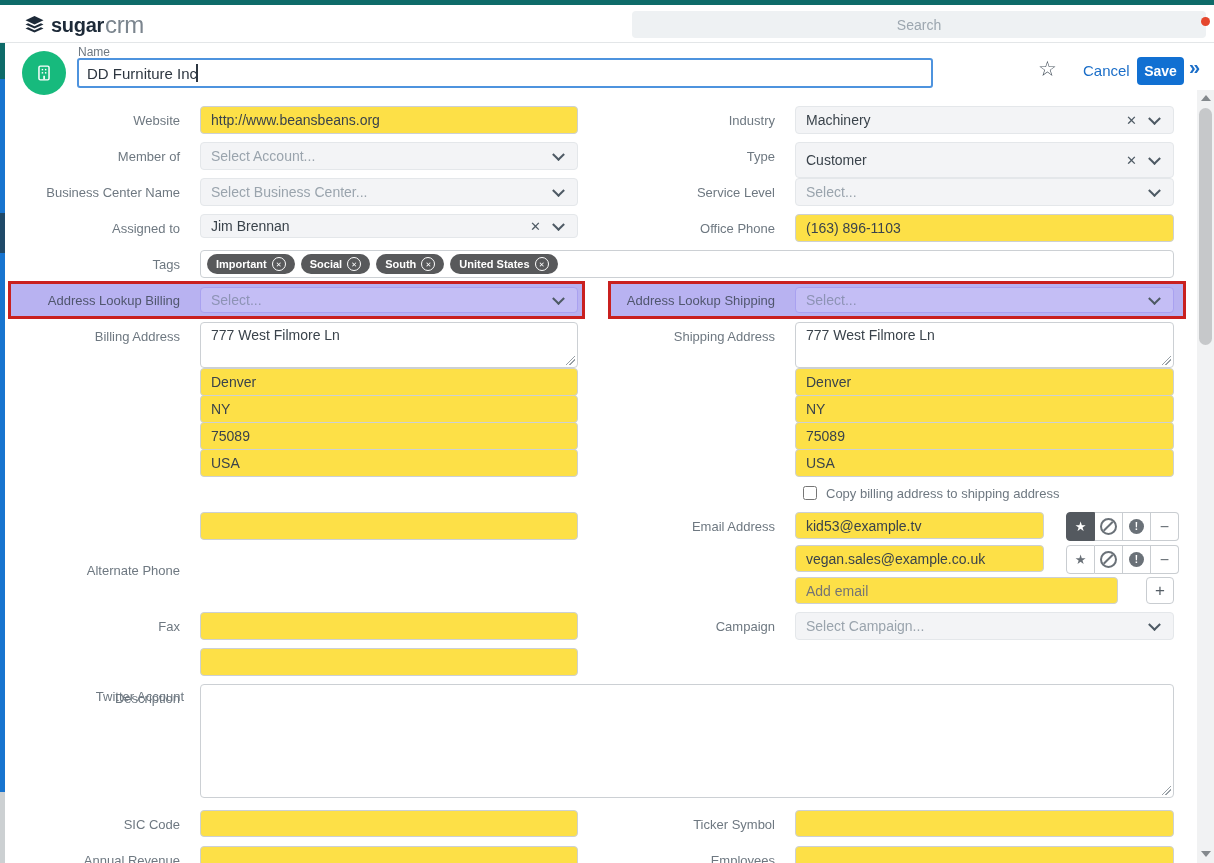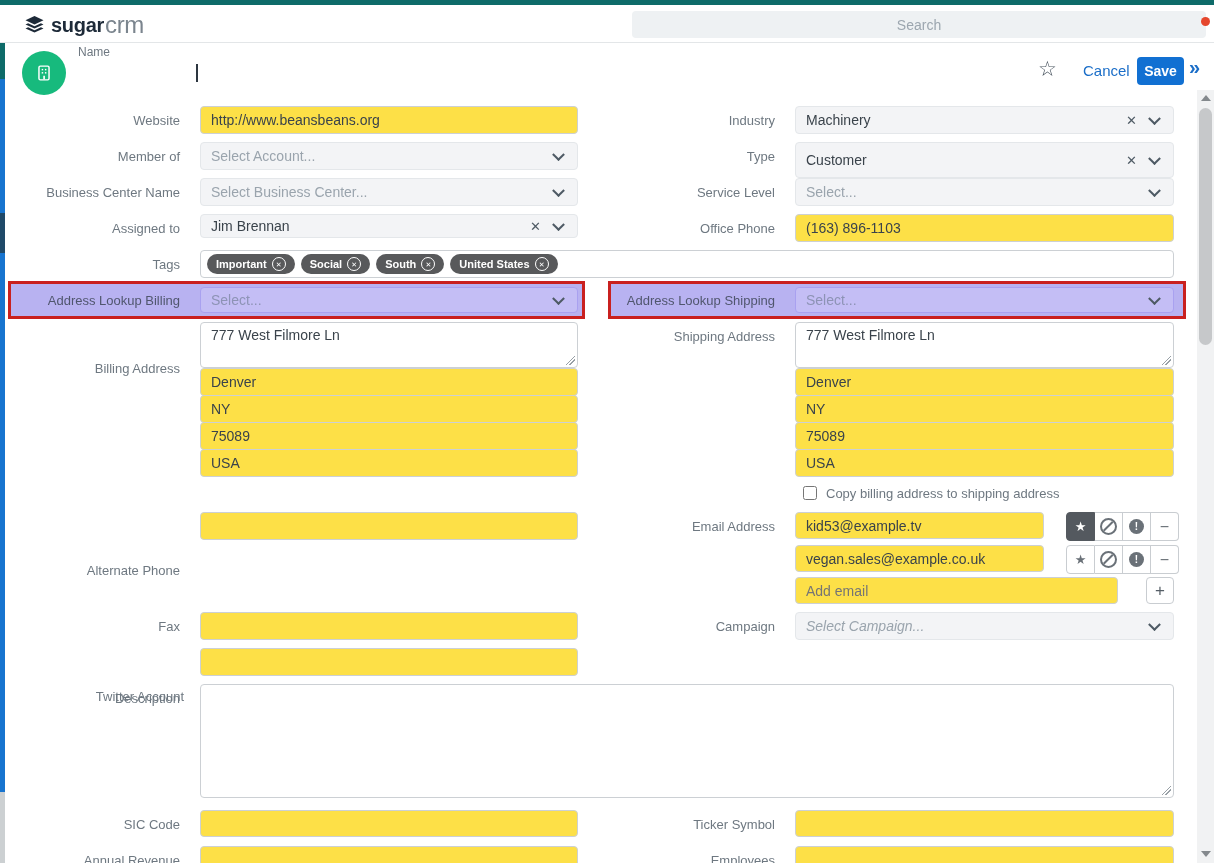--- a/index.html
+++ b/index.html
@@ -103,20 +103,21 @@
           <rect x="6.5" y="4.5" width="11" height="15" rx="1.5"></rect>
           <rect x="9.5" y="7.5" width="1.6" height="1.6" fill="#fff" stroke="none"></rect>
           <rect x="13" y="7.5" width="1.6" height="1.6" fill="#fff" stroke="none"></rect>
           <rect x="9.5" y="11" width="1.6" height="1.6" fill="#fff" stroke="none"></rect>
           <rect x="13" y="11" width="1.6" height="1.6" fill="#fff" stroke="none"></rect>
           <rect x="11.2" y="15" width="1.8" height="4" fill="#fff" stroke="none"></rect>
         </svg>
     </span>
   </div>
   <div class="abs namelabel">Name</div>
+  <input class="abs nameinput" value="DD Furniture Inc" style="">
   <div class="abs caret"></div>
   <div class="abs favstar">☆</div>
   <div class="abs cancel">Cancel</div>
   <div class="abs savebtn">Save</div>
   <div class="abs morebtn">»</div>
 
   <div class="abs sb-track"></div>
   <div class="abs sb-up"></div>
   <div class="abs sb-thumb"></div>
   <div class="abs sb-down"></div>
@@ -164,21 +165,21 @@
       </span>
   </div>
 
   <div class="abs hlbox" style="left:8px;top:281px;width:577px;height:38px;"></div>
   <div class="abs hllbl" style="left:0;top:293px;">Address Lookup Billing</div>
   <div class="abs hlsel" style="left:200px;top:287px;width:378px;height:26px;">
     <span class="ph">Select...</span>
     <span class="chev"></span>
   </div>
 
-  <div class="abs lbl" style="left:0;top:329px;margin-top:32px;">Billing Address</div>
+  <div class="abs lbl" style="left:0;top:329px;">Billing Address</div>
   <textarea class="abs ta" style="left: 200px; top: 322px; width: 378px; height: 46px;">777 West Filmore Ln</textarea>
   <span class="grip" style="left:566px;top:356px;"></span>
   <input class="abs inp" style="left: 200px; top: 368px; width: 378px;" value="Denver">
   <input class="abs inp" style="left: 200px; top: 395px; width: 378px;" value="NY">
   <input class="abs inp" style="left: 200px; top: 422px; width: 378px;" value="75089">
   <input class="abs inp" style="left: 200px; top: 449px; width: 378px;" value="USA">
 
   <div class="abs lbl" style="left:0;top:519px;margin-top:44px;">Alternate Phone</div>
   <input class="abs inp" style="left: 200px; top: 512px; width: 378px;" value="">
 
@@ -269,21 +270,21 @@
     <span class="ecell">
         <span class="mdash">−</span>
       </span>
   </div>
   <input class="abs inp" style="left: 795px; top: 577px; width: 323px; height: 27px;" placeholder="Add email">
   <div class="abs plusbtn">
       <span>+</span>
     </div>
 
   <div class="abs lbl" style="left:595px;top:619px;">Campaign</div>
-  <div class="abs sel" style="left:795px;top:612px;width:379px;height:28px;font-style:italic;">
+  <div class="abs sel" style="left:795px;top:612px;width:379px;height:28px;">
     <span class="ph">Select Campaign...</span>
     <span class="chev"></span>
   </div>
 
   <div class="abs lbl" style="left:595px;top:817px;">Ticker Symbol</div>
   <input class="abs inp" style="left: 795px; top: 810px; width: 379px; height: 27px;" value="">
 
   <div class="abs lbl" style="left:595px;top:853px;">Employees</div>
   <input class="abs inp" style="left: 795px; top: 846px; width: 379px;" value="">
 

